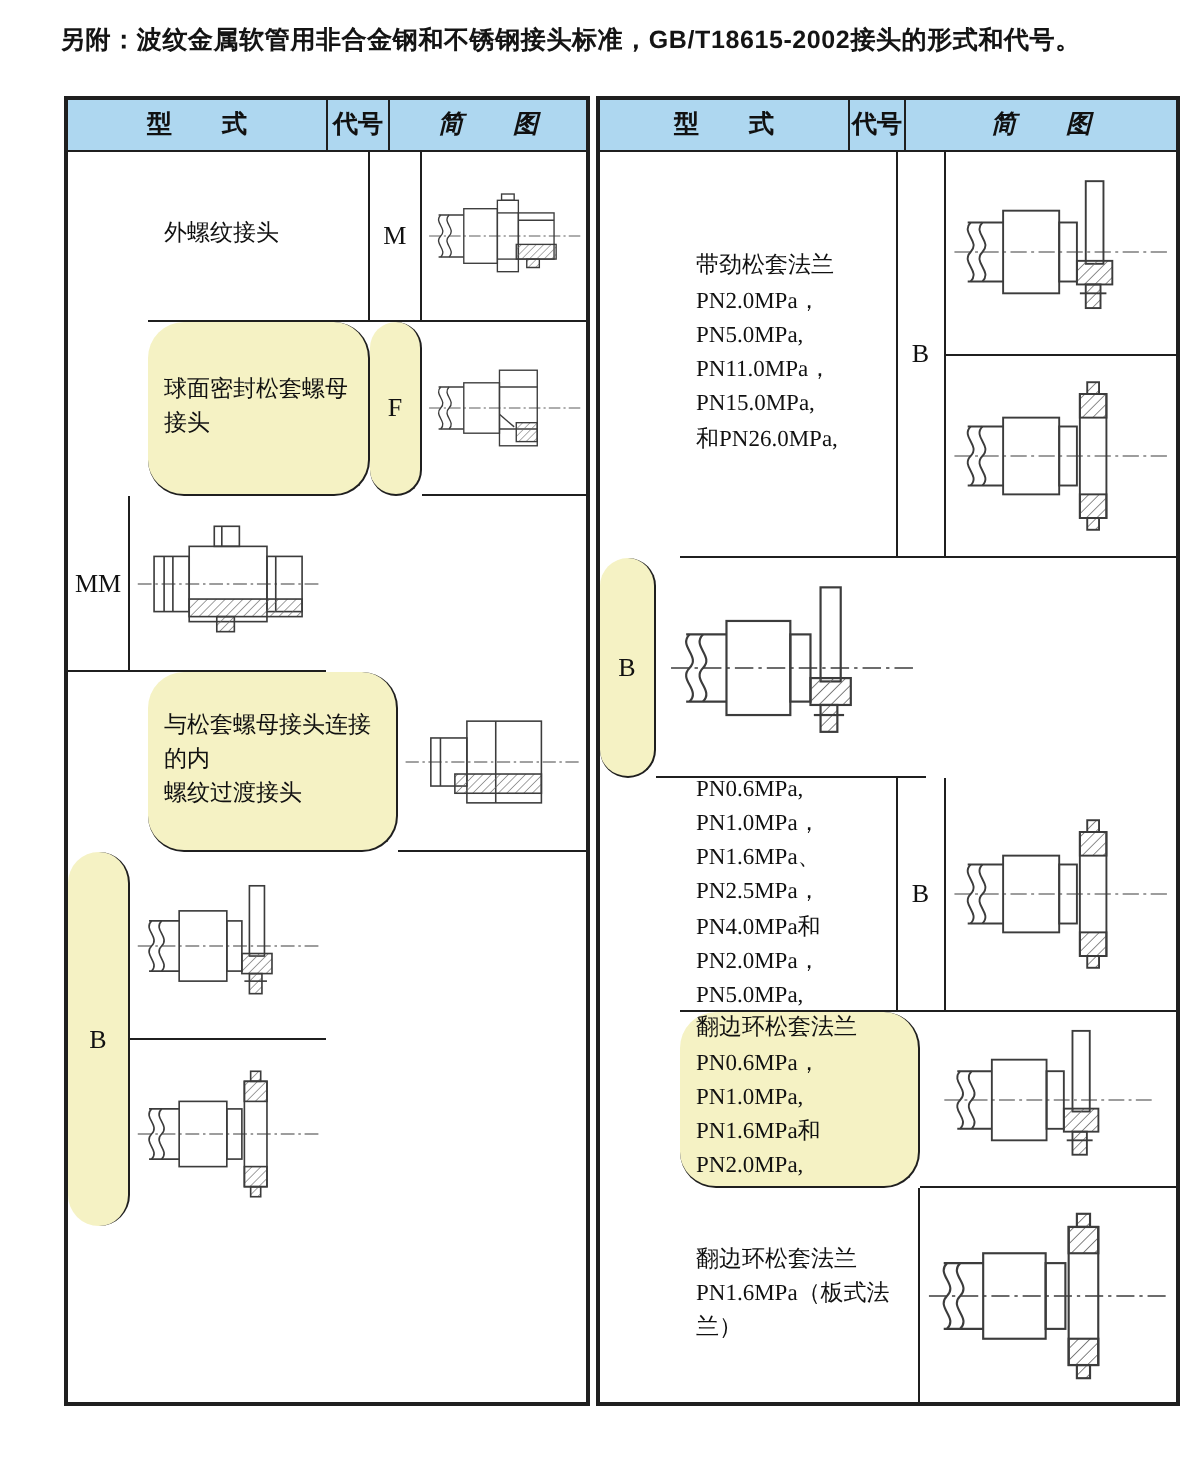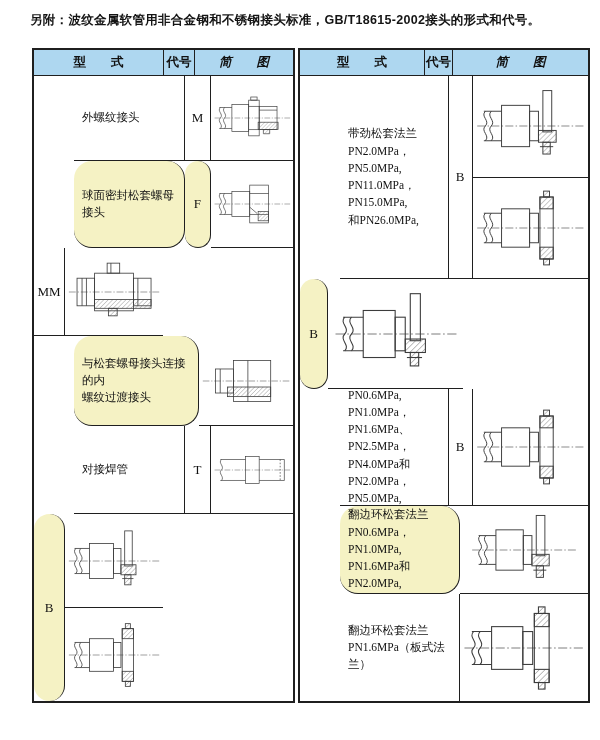--- a/index.html
+++ b/index.html
@@ -182,29 +182,20 @@
       <div class="row" style="height:90px">
         <div class="cell c-type body-cell hl">与松套螺母接头连接的内
 螺纹过渡接头</div>
         <div class="cell c-diag">
           <svg class="d" viewBox="0 0 150 100">
               <use href="#fit-mf"></use>
             </svg>
         </div>
       </div>
 
-      <div class="row" style="height:88px">
-        <div class="cell c-type body-cell">对接焊管</div>
-        <div class="cell c-code body-cell">T</div>
-        <div class="cell c-diag">
-          <svg class="d" viewBox="0 0 150 100">
-              <use href="#fit-t"></use>
-            </svg>
-        </div>
-      </div>
 
       <div class="row" style="height:187px">
         <div class="cell c-code body-cell hl">B</div>
         <div class="cell c-diag diag-stack">
           <div class="half">
             <svg class="d half-size" viewBox="0 0 150 100">
                 <use href="#fit-flg-up"></use>
               </svg>
           </div>
           <div class="half">

